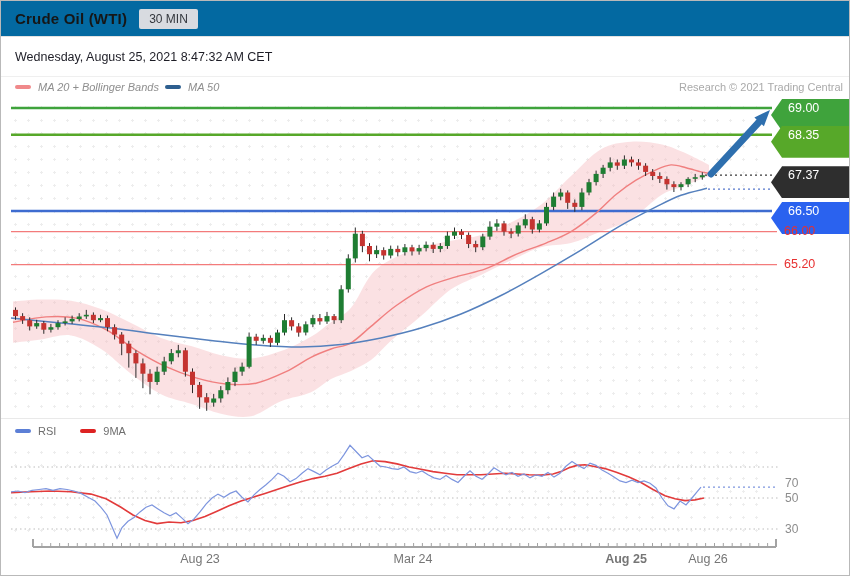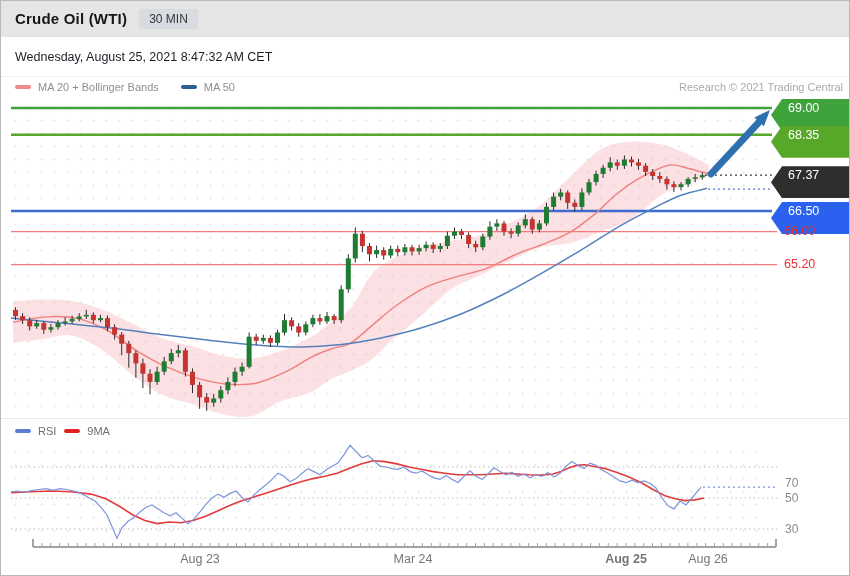--- a/index.html
+++ b/index.html
@@ -1,30 +1,30 @@
 <!DOCTYPE html>
 <html><head>
 <meta charset="utf-8">
 <style>
   html,body { margin:0; padding:0; background:#ffffff; font-family:"Liberation Sans", sans-serif; }
   .frame { position:relative; width:850px; height:576px; background:#fff; border:1px solid #b9b9b9;
            box-sizing:border-box; overflow:hidden; }
-  .header { position:absolute; top:0; left:0; right:0; height:36px; background:#e5e5e5;
+  .header { position:absolute; top:0; left:0; right:0; height:36px; background:#0369a1;
             border-bottom:1px solid #e2e2e2; display:flex; align-items:center; padding-left:14px; box-sizing:border-box; }
   .title { font-size:15px; font-weight:bold; color:#161616; letter-spacing:.2px; }
   .badge { margin-left:12px; background:#d8dbe0; color:#33373d; font-size:12px; padding:3px 10px; border-radius:2px; }
   .datebar { position:absolute; top:36px; left:0; right:0; height:40px; background:#fff;
              border-bottom:1px solid #efefef; display:flex; align-items:center; padding-left:14px;
              font-size:12.5px; color:#1d1d26; box-sizing:border-box; }
-  .legend { position:absolute; top:80px; left:14px; display:flex; gap:22px; align-items:center;
-            font-size:11px; color:#8e8e8e; z-index:6; }
+  .legend { position:absolute; top:80px; left:14px; display:flex; gap:6px; align-items:center;
+            font-size:11px; color:#8e8e8e; z-index:6;font-style:italic; }
   .legend-item { display:flex; align-items:center; }
   .sw { display:inline-block; width:16px; height:4px; border-radius:2px; margin-right:7px; }
   .watermark { position:absolute; top:80px; right:6px; font-size:11px; color:#aaaaaa; z-index:6; }
-  .rsi-legend { position:absolute; top:424px; left:14px; display:flex; gap:8px; align-items:flex-end;
+  .rsi-legend { position:absolute; top:424px; left:14px; display:flex; gap:24px; align-items:flex-end;
                 font-size:11px; color:#6e6e6e; z-index:6; }
   .dotgrid { position:absolute; background-image:radial-gradient(#ededed 1px, transparent 1.2px);
              background-size:13px 13px; z-index:1; }
   #chart-svg { position:absolute; left:0; top:62px; z-index:3; }
   .divider { position:absolute; left:0; right:0; top:417px; height:1px; background:#e9e9e9; z-index:2; }
   .price-tag { position:absolute; left:770px; width:79px; height:32px; line-height:18px; color:#fff;
                font-size:12.5px; padding-left:17px; box-sizing:border-box; z-index:5;
                clip-path:polygon(0 50%, 14% 0, 100% 0, 100% 100%, 14% 100%); }
   .price-text { position:absolute; left:783px; font-size:12.5px; z-index:5; }
   .rsi-tick { position:absolute; left:784px; font-size:12px; color:#8c8c8c; z-index:5; }

